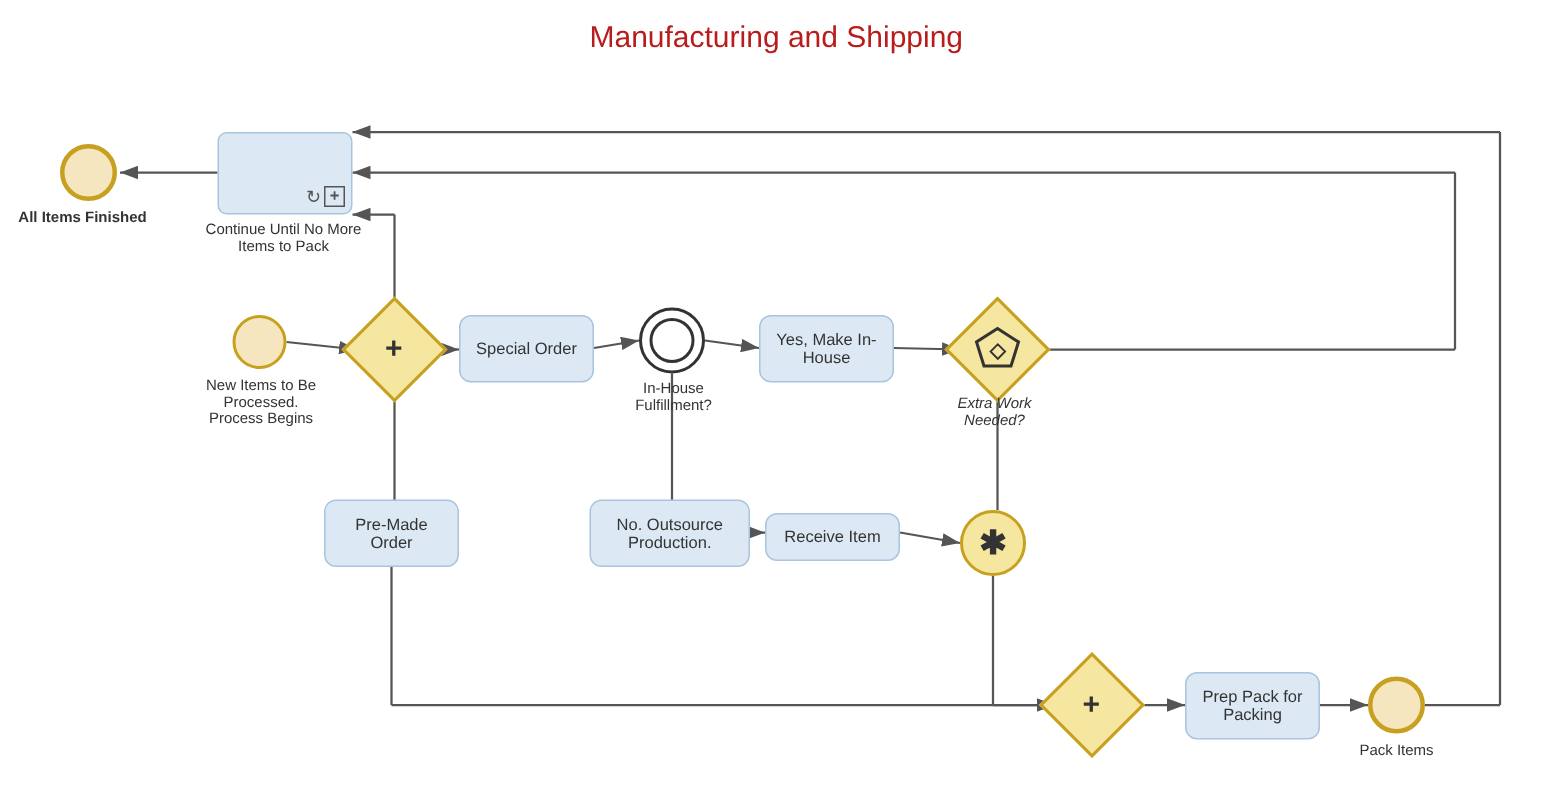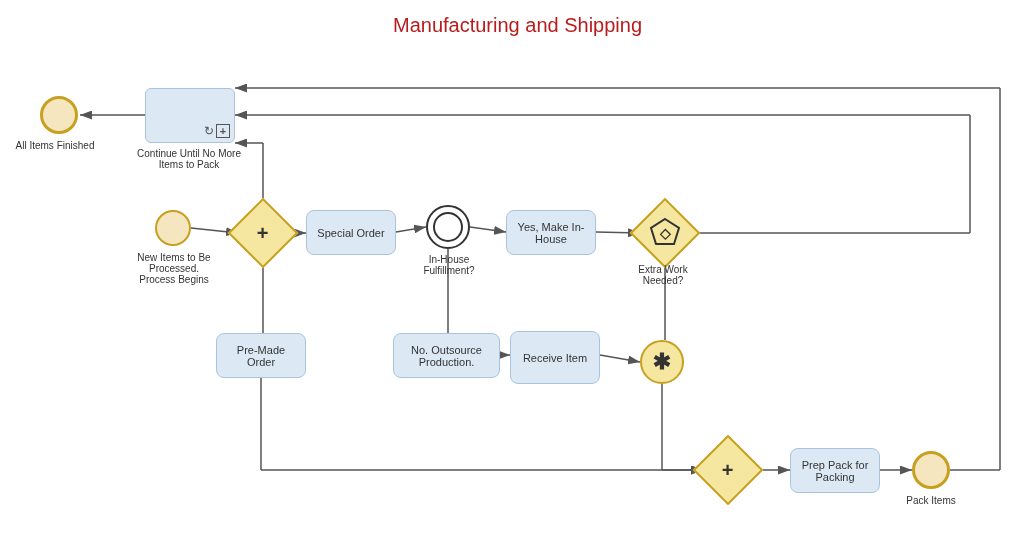--- a/index.html
+++ b/index.html
@@ -179,21 +179,21 @@
 
   <line x1="950" y1="470" x2="1000" y2="470" stroke="#555" stroke-width="1.5"></line>
   <line x1="1000" y1="470" x2="1000" y2="88" stroke="#555" stroke-width="1.5"></line>
   <line x1="1000" y1="88" x2="235" y2="88" stroke="#555" stroke-width="1.5" marker-end="url(#arrowhead)"></line>
 </svg>
 
 <div class="title">Manufacturing and Shipping</div>
 
 <div class="node event-circle event-end" style="position:absolute; left:40px; top:96px; width:38px; height:38px;">
 </div>
-<div class="node-label" style="position:absolute; left:10px; top:140px; width:90px; text-align:center; font-size:10px;">All Items Finished</div>
+<div class="node-label" style="position:absolute; left:10px; top:140px; width:90px; text-align:center; font-size:10px;font-weight:bold;">All Items Finished</div>
 
 <div class="node subprocess" style="position:absolute; left:145px; top:88px; width:90px; height:55px;">
   <div class="subprocess-icon">
     <span class="loop-icon">↻</span>
     <div class="plus-box">+</div>
   </div>
 </div>
 <div class="node-label" style="position:absolute; left:134px; top:148px; width:110px; font-size:10px;">Continue Until No More Items to Pack</div>
 
 <div class="node event-circle event-start" style="position:absolute; left:155px; top:210px; width:36px; height:36px;">
@@ -218,27 +218,27 @@
 <div class="node" style="position:absolute; left:640px; top:208px;">
   <div class="gateway">
     <div class="gateway-inner" style="font-size:14px;">◇</div>
   </div>
 
 </div>
 
 <svg style="position:absolute; left:648px; top:216px; width:34px; height:34px;" viewBox="0 0 34 34" xmlns="http://www.w3.org/2000/svg">
   <polygon points="17,3 31,12 26,28 8,28 3,12" fill="none" stroke="#333" stroke-width="2"></polygon>
 </svg>
-<div class="node-label" style="position:absolute; left:618px; top:264px; width:90px; font-size:10px;">Extra Work Needed?</div>
+<div class="node-label" style="position:absolute; left:618px; top:264px; width:90px; font-size:10px;font-style:italic;">Extra Work Needed?</div>
 
 <div class="node task" style="position:absolute; left:216px; top:333px; width:90px; height:45px;">Pre-Made Order</div>
 
 <div class="node task" style="position:absolute; left:393px; top:333px; width:107px; height:45px;">No. Outsource Production.</div>
 
-<div class="node task" style="position:absolute; left:510px; top:331px; width:90px; height:53px;">Receive Item</div>
+<div class="node task" style="position:absolute; left:510px; top:342px; width:90px; height:32px;">Receive Item</div>
 
 <div class="node event-circle" style="position:absolute; left:640px; top:340px; width:44px; height:44px; background:#f5e6a0; border:2px solid #c8a020; display:flex; align-items:center; justify-content:center; font-size:22px; font-weight:bold; color:#333;">
   ✱
 </div>
 
 <div class="node" style="position:absolute; left:703px; top:445px;">
   <div class="gateway">
     <div class="gateway-inner">+</div>
   </div>
 </div>

